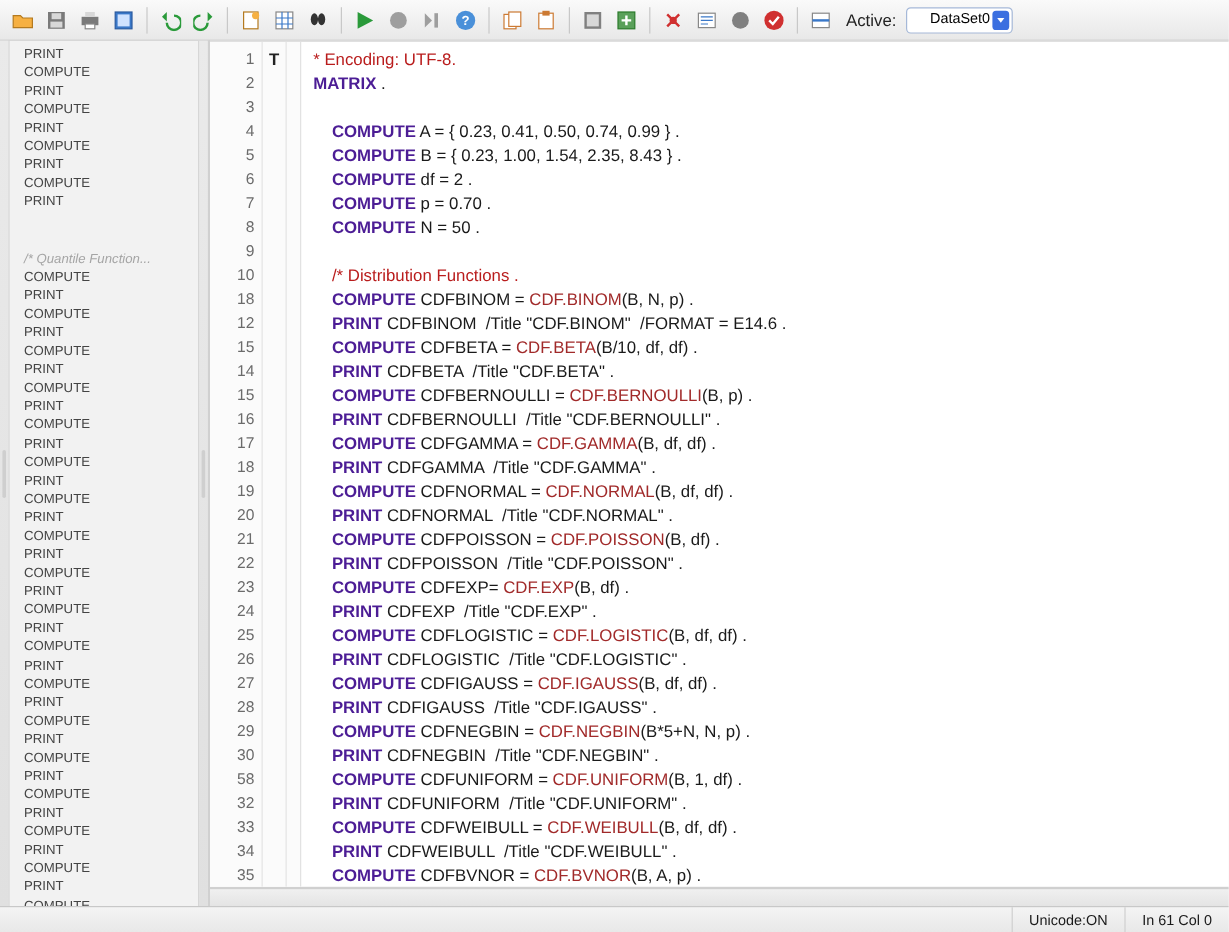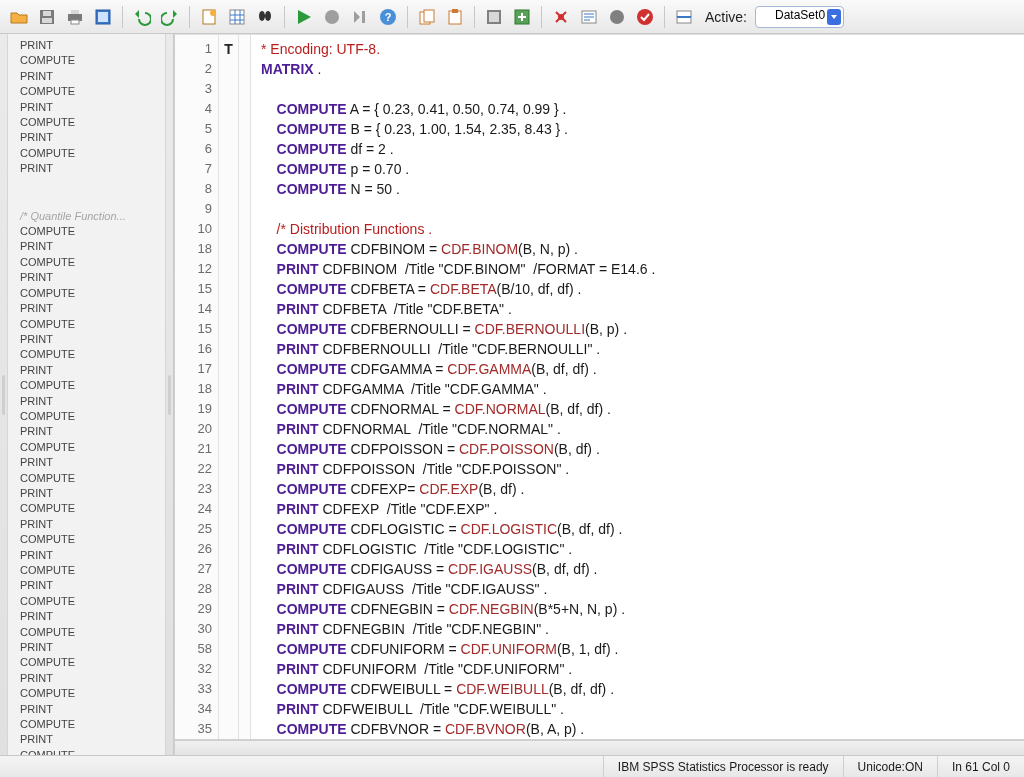--- a/index.html
+++ b/index.html
@@ -453,16 +453,15 @@
         </div>
       <div class="breakcol"></div>
       <div class="code" id="code"><div class="line"><span class="cm">* Encoding: UTF-8.</span></div><div class="line"><span class="kw">MATRIX</span> .</div><div class="line">&nbsp;</div><div class="line">    <span class="kw">COMPUTE</span> A = { 0.23, 0.41, 0.50, 0.74, 0.99 } .</div><div class="line">    <span class="kw">COMPUTE</span> B = { 0.23, 1.00, 1.54, 2.35, 8.43 } .</div><div class="line">    <span class="kw">COMPUTE</span> df = 2 .</div><div class="line">    <span class="kw">COMPUTE</span> p = 0.70 .</div><div class="line">    <span class="kw">COMPUTE</span> N = 50 .</div><div class="line">&nbsp;</div><div class="line">    <span class="cm">/* Distribution Functions .</span></div><div class="line">    <span class="kw">COMPUTE</span> CDFBINOM = <span class="fn">CDF.BINOM</span>(B, N, p) .</div><div class="line">    <span class="kw">PRINT</span> CDFBINOM  /Title "CDF.BINOM"  /FORMAT = E14.6 .</div><div class="line">    <span class="kw">COMPUTE</span> CDFBETA = <span class="fn">CDF.BETA</span>(B/10, df, df) .</div><div class="line">    <span class="kw">PRINT</span> CDFBETA  /Title "CDF.BETA" .</div><div class="line">    <span class="kw">COMPUTE</span> CDFBERNOULLI = <span class="fn">CDF.BERNOULLI</span>(B, p) .</div><div class="line">    <span class="kw">PRINT</span> CDFBERNOULLI  /Title "CDF.BERNOULLI" .</div><div class="line">    <span class="kw">COMPUTE</span> CDFGAMMA = <span class="fn">CDF.GAMMA</span>(B, df, df) .</div><div class="line">    <span class="kw">PRINT</span> CDFGAMMA  /Title "CDF.GAMMA" .</div><div class="line">    <span class="kw">COMPUTE</span> CDFNORMAL = <span class="fn">CDF.NORMAL</span>(B, df, df) .</div><div class="line">    <span class="kw">PRINT</span> CDFNORMAL  /Title "CDF.NORMAL" .</div><div class="line">    <span class="kw">COMPUTE</span> CDFPOISSON = <span class="fn">CDF.POISSON</span>(B, df) .</div><div class="line">    <span class="kw">PRINT</span> CDFPOISSON  /Title "CDF.POISSON" .</div><div class="line">    <span class="kw">COMPUTE</span> CDFEXP= <span class="fn">CDF.EXP</span>(B, df) .</div><div class="line">    <span class="kw">PRINT</span> CDFEXP  /Title "CDF.EXP" .</div><div class="line">    <span class="kw">COMPUTE</span> CDFLOGISTIC = <span class="fn">CDF.LOGISTIC</span>(B, df, df) .</div><div class="line">    <span class="kw">PRINT</span> CDFLOGISTIC  /Title "CDF.LOGISTIC" .</div><div class="line">    <span class="kw">COMPUTE</span> CDFIGAUSS = <span class="fn">CDF.IGAUSS</span>(B, df, df) .</div><div class="line">    <span class="kw">PRINT</span> CDFIGAUSS  /Title "CDF.IGAUSS" .</div><div class="line">    <span class="kw">COMPUTE</span> CDFNEGBIN = <span class="fn">CDF.NEGBIN</span>(B*5+N, N, p) .</div><div class="line">    <span class="kw">PRINT</span> CDFNEGBIN  /Title "CDF.NEGBIN" .</div><div class="line">    <span class="kw">COMPUTE</span> CDFUNIFORM = <span class="fn">CDF.UNIFORM</span>(B, 1, df) .</div><div class="line">    <span class="kw">PRINT</span> CDFUNIFORM  /Title "CDF.UNIFORM" .</div><div class="line">    <span class="kw">COMPUTE</span> CDFWEIBULL = <span class="fn">CDF.WEIBULL</span>(B, df, df) .</div><div class="line">    <span class="kw">PRINT</span> CDFWEIBULL  /Title "CDF.WEIBULL" .</div><div class="line">    <span class="kw">COMPUTE</span> CDFBVNOR = <span class="fn">CDF.BVNOR</span>(B, A, p) .</div></div>
     </div>
     <div class="hscroll"></div>
   </div>
 </div>
 
 <div class="status">
   <div class="spacer"></div>
-  <div class="cell">IBM SPSS Statistics Processor is ready</div>
   <div class="cell">Unicode:ON</div>
   <div class="cell">In 61 Col 0</div>
 </div>
 
 </body></html>

